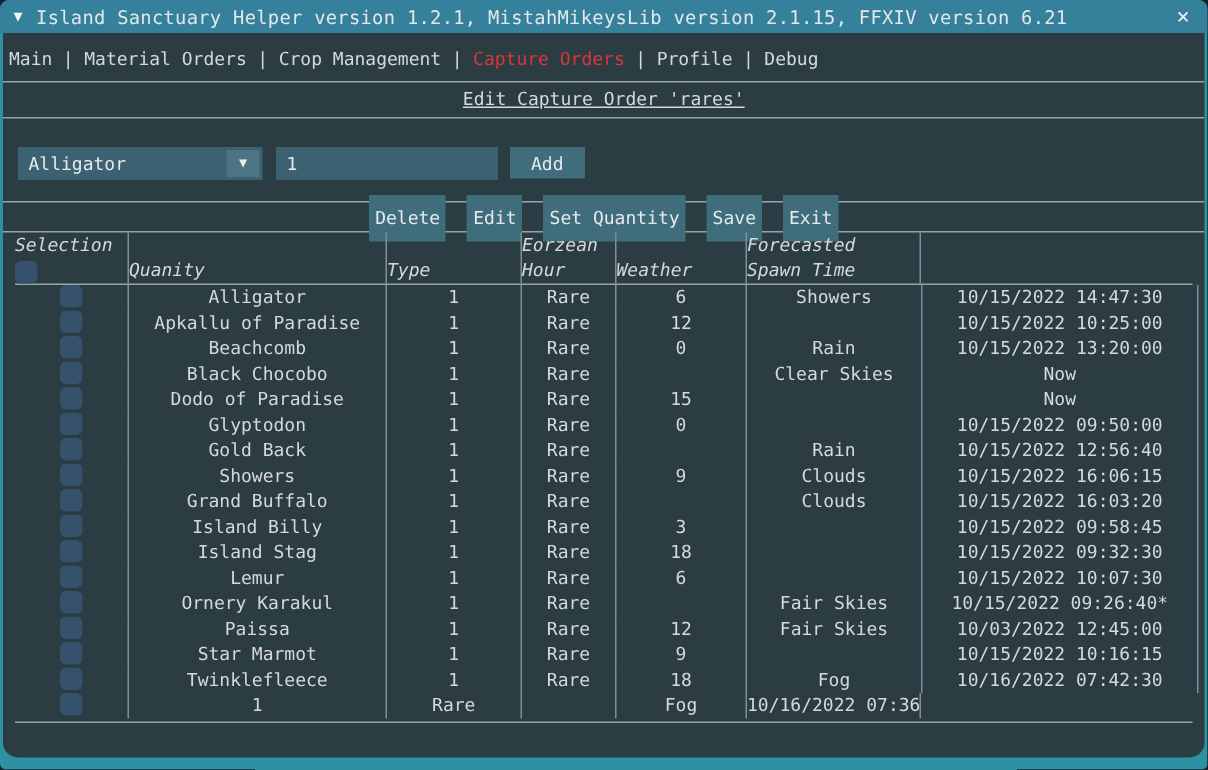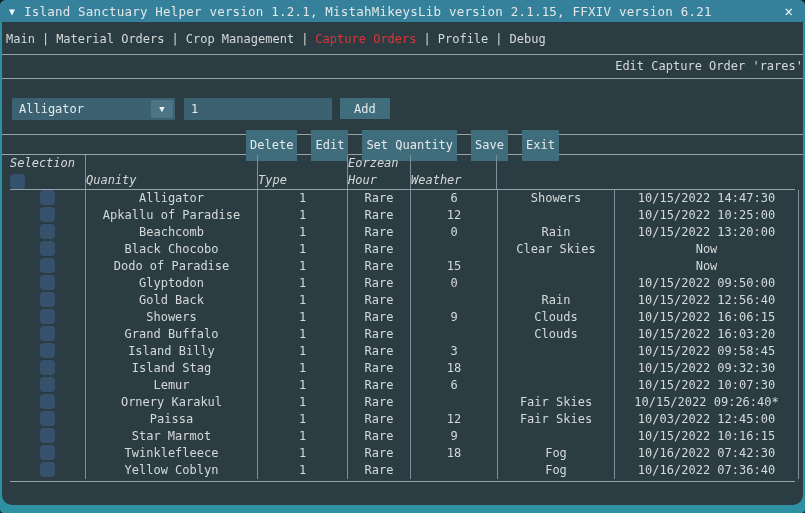--- a/index.html
+++ b/index.html
@@ -13,21 +13,21 @@
   .window{width:805px;height:513px;background:var(--window-border);padding:0 2px 8px 2px;border-radius:6px 6px 4px 4px;display:flex;flex-direction:column;}
   .titlebar{height:22px;margin:0 -2px;background:var(--titlebar-bg);border-radius:6px 6px 0 0;display:flex;align-items:center;font-size:12.5px;color:#e3e7e9;flex:0 0 auto;}
   .titlebar .win-menu-icon{margin-left:9px;font-size:10px;color:#f2f4f5;cursor:default;}
   .titlebar .title-text{margin-left:9px;letter-spacing:.2px;white-space:nowrap;}
   .titlebar .close-icon{margin-left:auto;margin-right:12px;font-size:14px;color:#f2f4f5;cursor:default;}
   .content{flex:1 1 auto;background:var(--content-bg);border-radius:0 0 10px 10px;overflow:hidden;display:flex;flex-direction:column;}
   .menubar{height:33px;padding:10px 0 0 4px;border-bottom:1px solid var(--divider);white-space:nowrap;}
   .menubar .mi{cursor:default;}
   .menubar .mi.active{color:var(--accent-red);}
   .menubar .sep{margin:0 7px;color:var(--text);}
-  .page-heading{height:24px;line-height:23px;text-align:right;border-bottom:1px solid var(--divider);}
+  .page-heading{height:24px;line-height:23px;text-align:center;border-bottom:1px solid var(--divider);text-decoration:underline;}
   .form-section{height:56px;border-bottom:1px solid var(--divider);padding:19px 0 0 10px;display:flex;align-items:flex-start;}
   .combobox{width:163px;height:22px;background:var(--field-bg);display:flex;align-items:center;color:#e6eaec;}
   .combobox .cb-text{padding-left:7px;flex:1 1 auto;}
   .combobox .cb-arrow{width:22px;height:18px;margin-right:2px;background:var(--arrow-button-bg);display:flex;align-items:center;justify-content:center;font-size:9px;color:#e8edef;}
   .entry{width:148px;height:22px;margin-left:9px;background:var(--field-bg);border:none;outline:none;color:#e6eaec;font:inherit;padding:0 0 0 7px;}
   .btn{margin-left:8px;background:var(--button-bg);border:none;color:#e6eaec;font:inherit;padding:2px 14px;height:21px;cursor:default;}
   .actions{height:20px;border-bottom:1px solid var(--divider);display:flex;justify-content:center;align-items:center;gap:14px;padding-top:1px;}
   .action-btn{background:var(--button-bg);border:none;color:#e6eaec;font:inherit;line-height:15px;padding:8px 4px;cursor:default;text-align:right;}
   .table{margin:0 8px;flex:0 0 auto;}
   .tgrid{display:grid;grid-template-columns:75px 172px 90px 63px 87px 117px 185px;}
@@ -93,20 +93,24 @@
             <div>Type</div>
         </div>
         <div class="hcell">
           <div>Eorzean</div>
             <div>Hour</div>
         </div>
         <div class="hcell">
           <div></div>
             <div>Weather</div>
         </div>
+        <div class="hcell">
+          <div>Forecasted</div>
+            <div>Spawn Time</div>
+        </div>
       </div>
 
       <div class="tbody-wrap">
 
           <div class="tgrid trow">
             <div class="cell"><span class="checkbox"></span></div>
             <div class="cell">Alligator</div>
             <div class="cell">1</div>
             <div class="cell">Rare</div>
             <div class="cell">6</div>
@@ -259,21 +263,20 @@
             <div class="cell">Twinklefleece</div>
             <div class="cell">1</div>
             <div class="cell">Rare</div>
             <div class="cell">18</div>
             <div class="cell">Fog</div>
             <div class="cell">10/16/2022 07:42:30</div>
           </div>
 
           <div class="tgrid trow">
             <div class="cell"><span class="checkbox"></span></div>
-            <div class="cell">Yellow Coblyn</div>
             <div class="cell">1</div>
             <div class="cell">Rare</div>
             <div class="cell"></div>
             <div class="cell">Fog</div>
             <div class="cell">10/16/2022 07:36:40</div>
           </div>
         </div>
     </div>
 
   </div>

